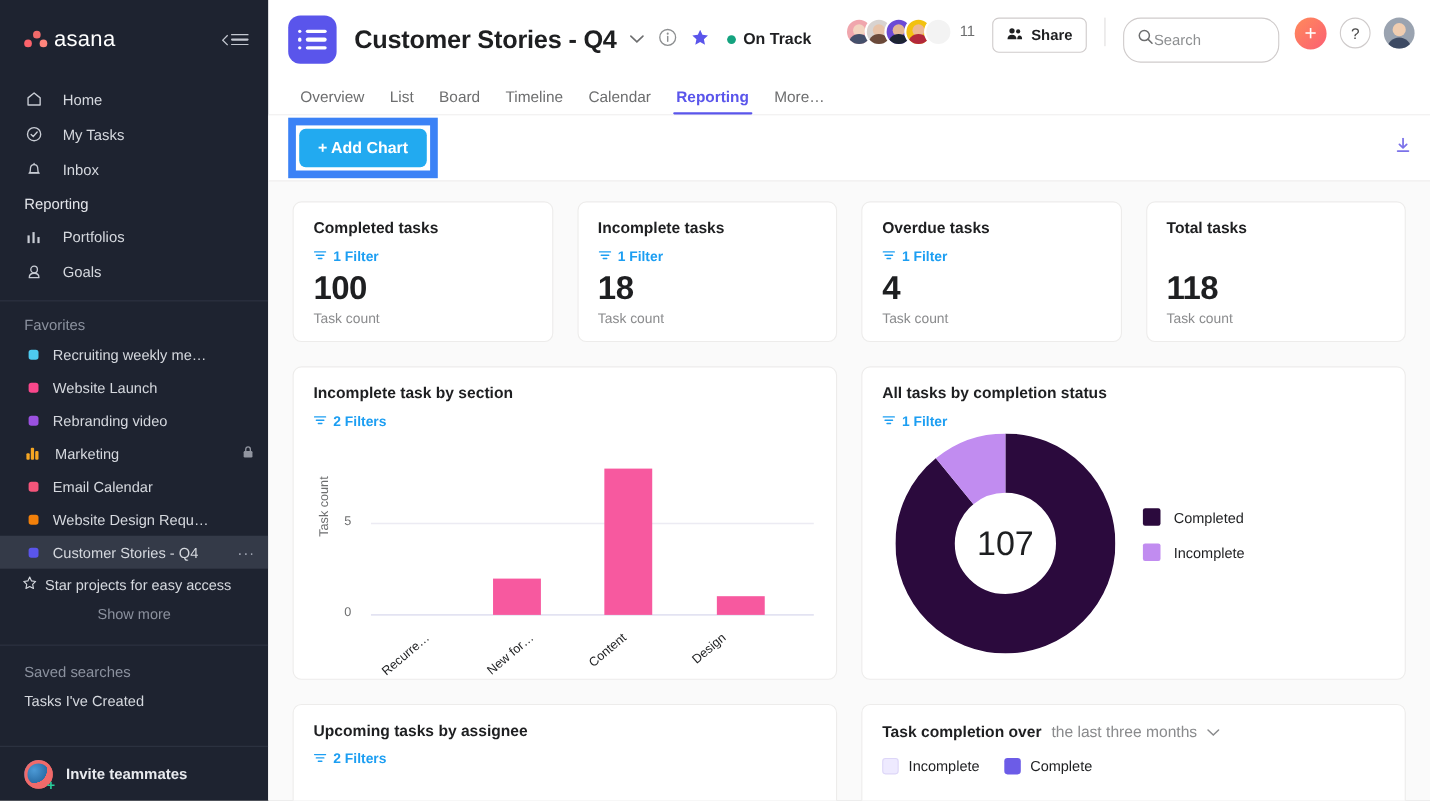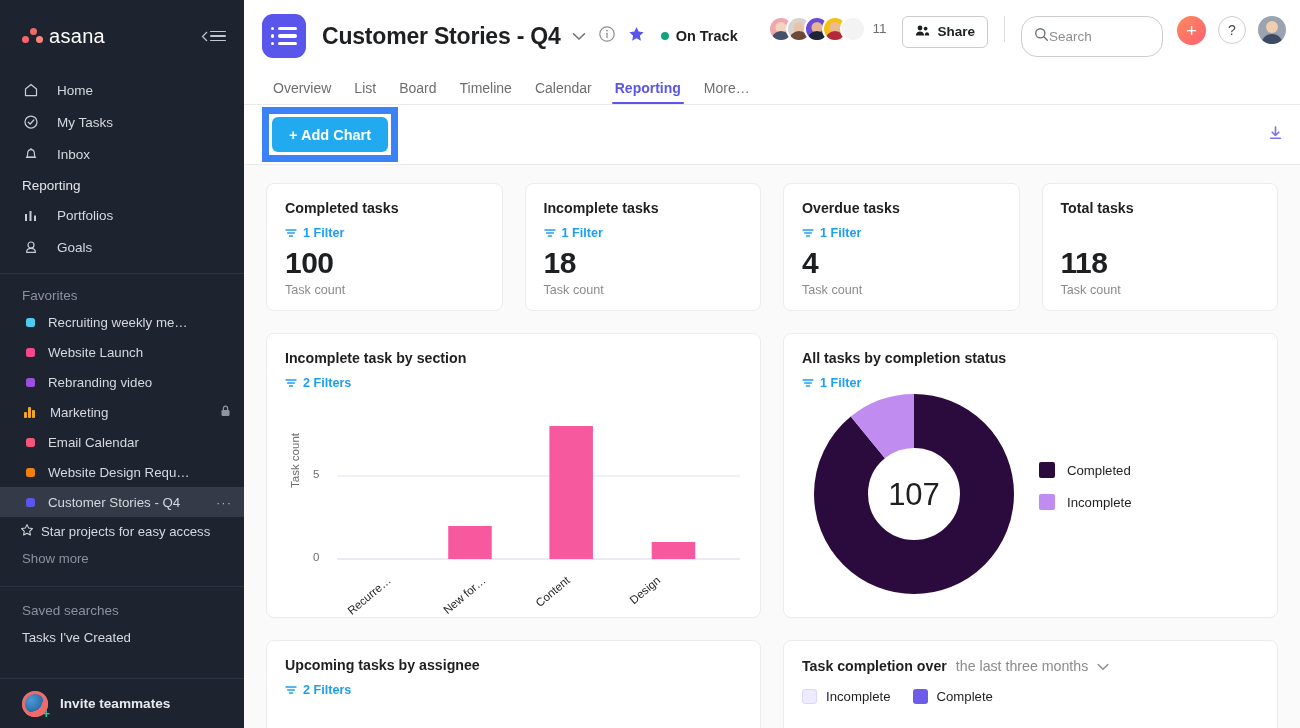--- a/index.html
+++ b/index.html
@@ -71,21 +71,21 @@
 
   .fav-dot { width: 9px; height: 9px; border-radius: 2.5px; flex: 0 0 9px; margin-left:4px;}
   .fav-item { display:flex; align-items:center; height:30px; padding:0 12px 0 22px; gap:13px; cursor:pointer; color:#d5d8de; font-size:13.3px;}
   .fav-item.active { background:#343a48; }
   .fav-item .dots { margin-left:auto; color:#a9aebb; letter-spacing:1px; font-size:13px; }
   .lock { margin-left:auto; opacity:.75; }
   .bars-icon { display:flex; align-items:flex-end; gap:1.5px; height:12px; margin-left:2px;}
   .bars-icon b { display:block; width:2.5px; background:#f5a623; border-radius:1px;}
 
   .star-row { display:flex; align-items:center; gap:7px; padding:4px 12px 4px 20px; color:#d5d8de; font-size:13.2px; height:28px; cursor:pointer;}
-  .showmore { padding: 6px 22px 10px 22px; color: #8b919e; font-size: 13.2px; cursor:pointer;}
+  .showmore { padding: 6px 22px 10px 22px; color: #8b919e; font-size: 13.2px; cursor:pointer;text-align:center;}
 
   .sb-bottom { margin-top:auto; }
   .invite-row {
     display:flex; align-items:center; gap:12px;
     padding: 0 22px; height: 50px;
     border-top: 1px solid #2d3342;
     color:#e8eaee; font-weight:700; font-size:13.6px; cursor:pointer;
   }
   .invite-avatar {
     width:26px;height:26px;border-radius:50%;

